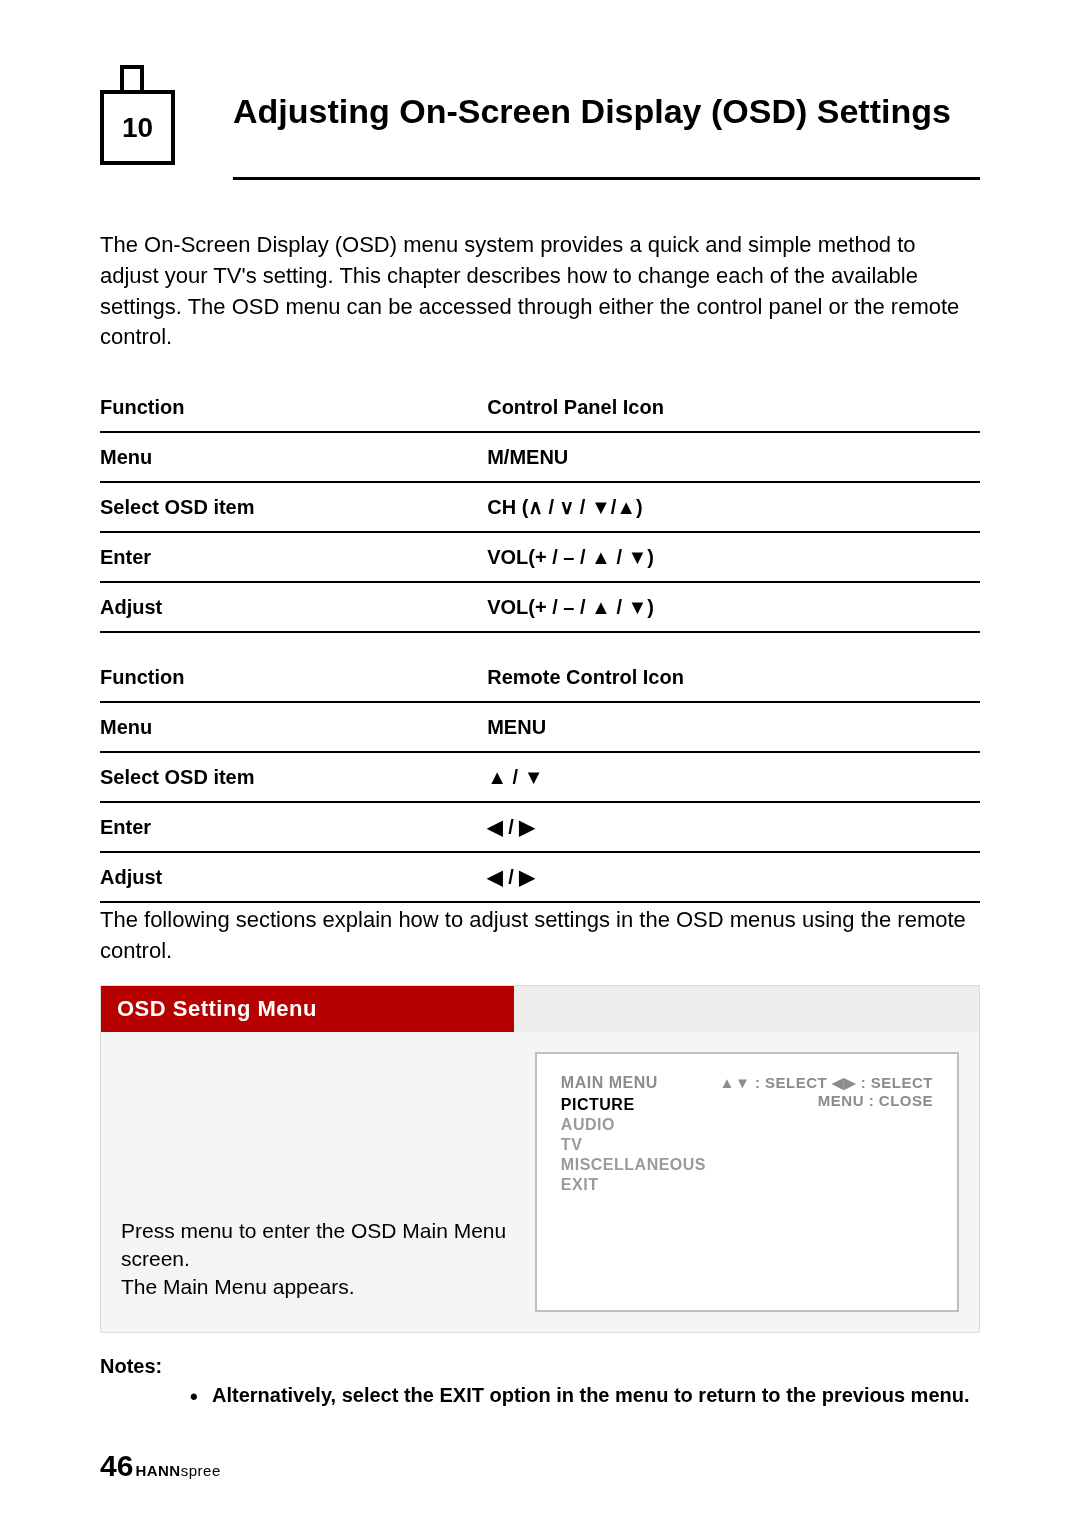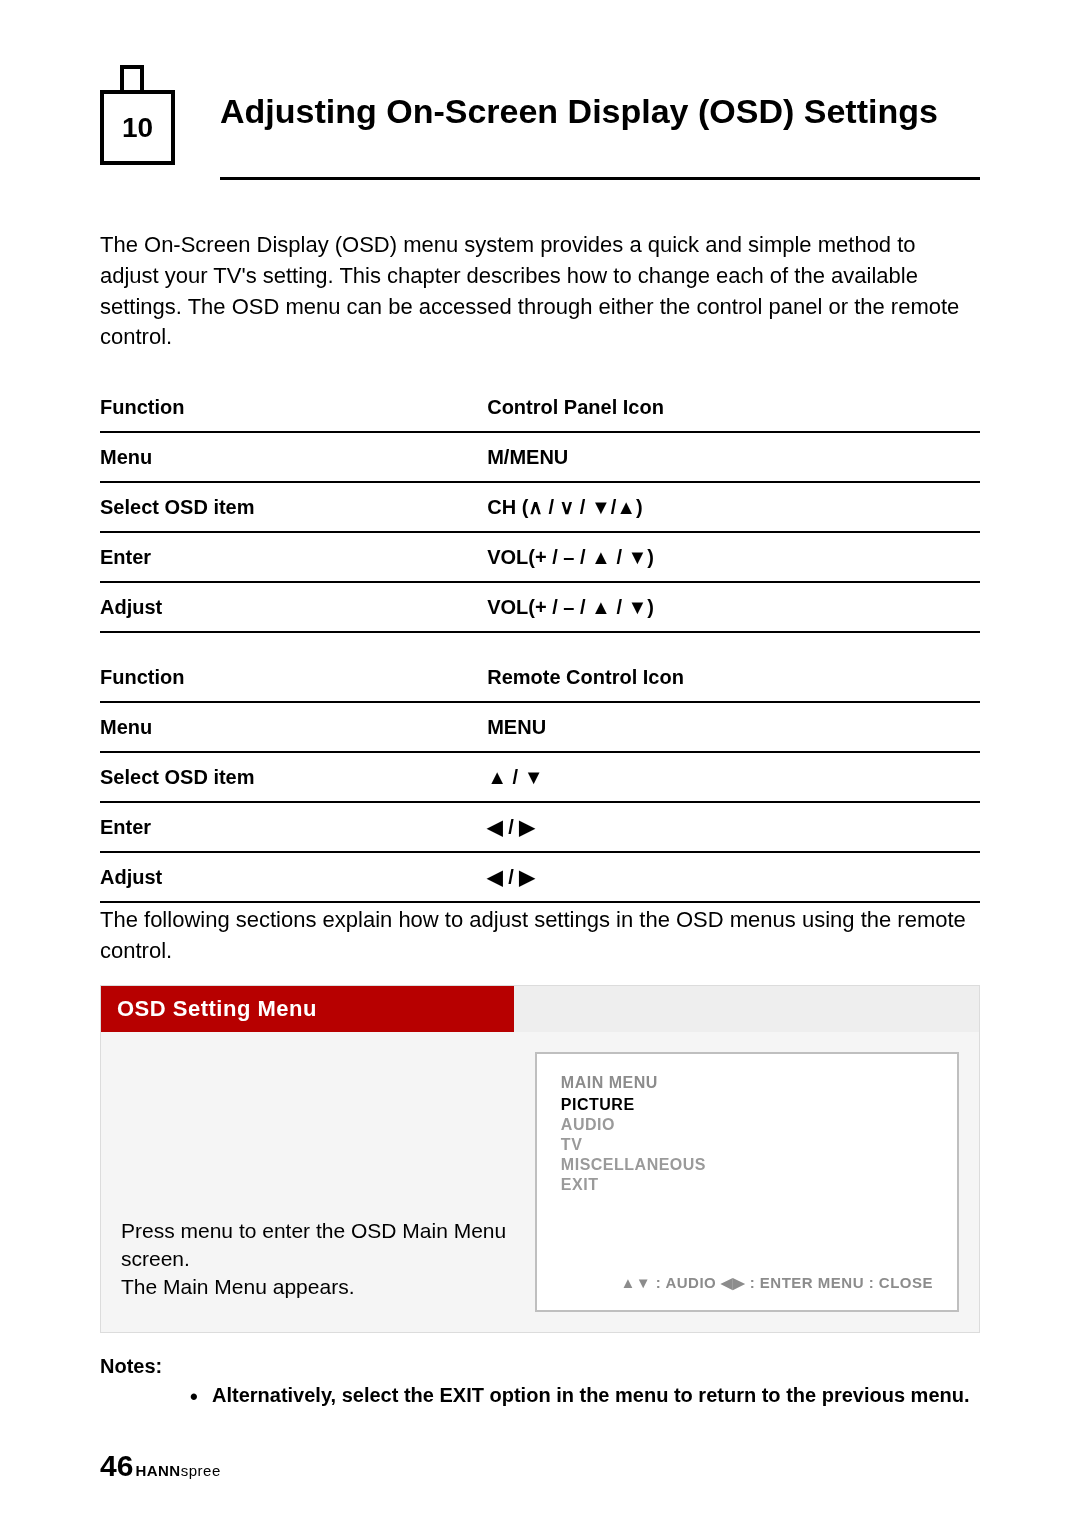--- a/index.html
+++ b/index.html
@@ -1,20 +1,20 @@
 <!DOCTYPE html>
 <html><head>
 <meta charset="utf-8">
 <style>
   * { box-sizing: border-box; margin: 0; padding: 0; }
   html, body { width: 1080px; height: 1529px; background: #ffffff; font-family: Arial, Helvetica, sans-serif; color: #000; }
   .page { width: 1080px; height: 1529px; padding: 80px 100px 40px 100px; position: relative; }
 
   
-  .chap-header { position: relative; margin-bottom: 50px; }
+  .chap-header { position: relative; margin-bottom: 50px; padding-left: 13px; }
   .chap-box {
     position: absolute;
     top: 10px; left: 0;
     width: 75px; height: 75px;
     border: 4px solid #000;
     background: #fff;
     display: flex; align-items: center; justify-content: center;
     font-weight: 900; font-size: 28px;
     z-index: 2;
   }
@@ -73,21 +73,21 @@
   .osd-body { display: flex; padding: 20px; gap: 20px; }
   .osd-left { flex: 0 0 47%; display: flex; align-items: flex-end; padding: 10px 0; }
   .osd-left-text { font-size: 21px; line-height: 1.35; }
 
   .osd-right {
     flex: 1;
     border: 2px solid #bfbfbf;
     background: #fff;
     padding: 20px 24px 18px 24px;
     min-height: 260px;
-    display: flex; flex-direction: column; justify-content: space-between;
+    display: flex; justify-content: space-between;
   }
   .osd-menu-list { }
   .osd-menu-title { color: #8c8c8c; font-weight: 700; font-size: 16px; letter-spacing: 0.5px; margin-bottom: 4px; }
   .osd-menu-item { font-weight: 700; font-size: 16px; letter-spacing: 0.5px; margin-bottom: 2px; }
   .osd-menu-item.active { color: #000; }
   .osd-menu-item.dim { color: #9a9a9a; }
   .osd-hint { color: #8c8c8c; font-weight: 700; font-size: 15px; letter-spacing: 0.5px; text-align: right; }
 
   
   .notes { margin-top: 22px; font-size: 20px; font-weight: 700; }
@@ -183,21 +183,21 @@
       </div>
       <div class="osd-right">
         <div class="osd-menu-list">
           <div class="osd-menu-title">MAIN MENU</div>
           <div class="osd-menu-item active">PICTURE</div>
           <div class="osd-menu-item dim">AUDIO</div>
           <div class="osd-menu-item dim">TV</div>
           <div class="osd-menu-item dim">MISCELLANEOUS</div>
           <div class="osd-menu-item dim">EXIT</div>
         </div>
-        <div class="osd-hint">▲▼ : AUDIO  ◀▶ : ENTER   MENU : CLOSE</div>
+        <div class="osd-hint">▲▼ : SELECT  ◀▶ : SELECT   MENU : CLOSE</div>
       </div>
     </div>
   </div>
 
   <div class="notes">
     <span>Notes:</span>
     <ul>
       <li>Alternatively, select the EXIT option in the menu to return to the previous menu.</li>
     </ul>
   </div>

